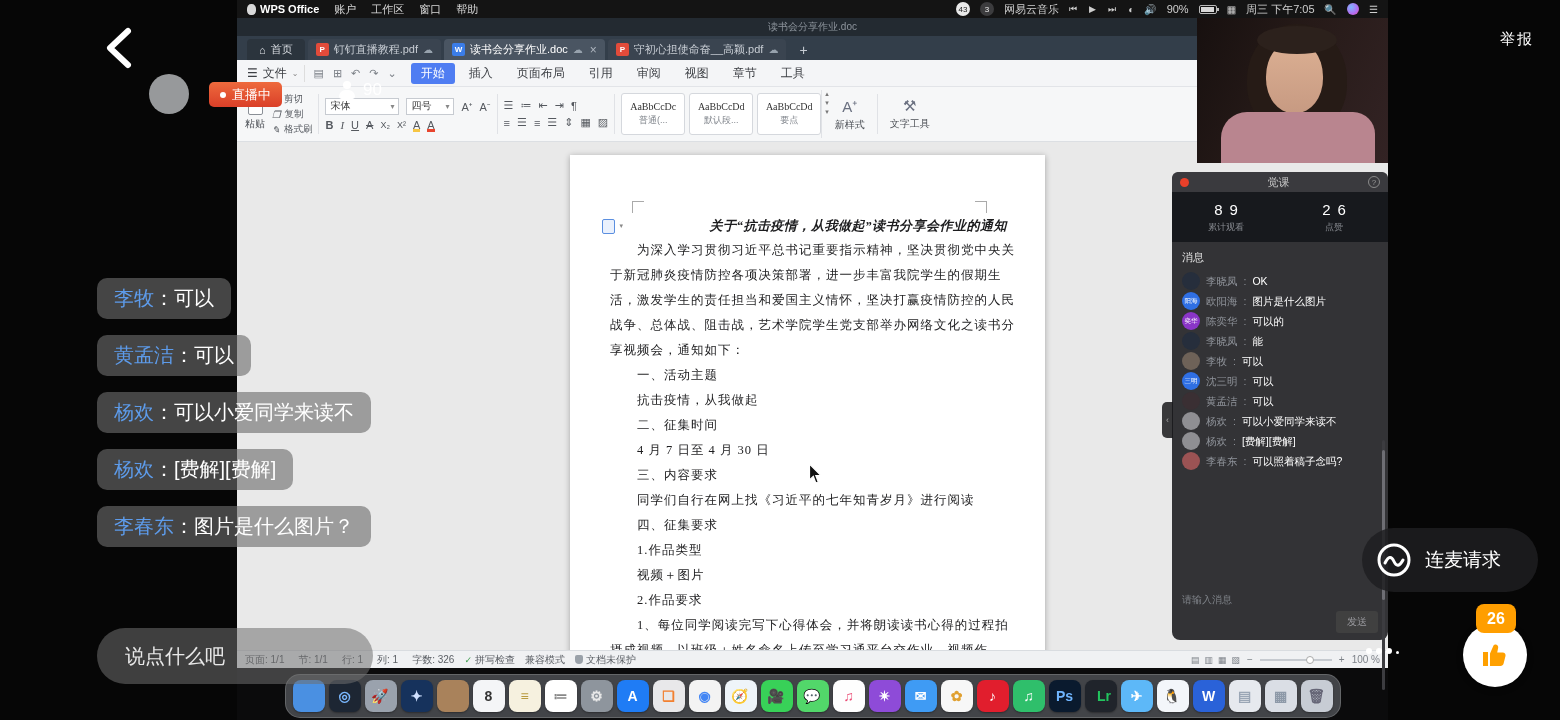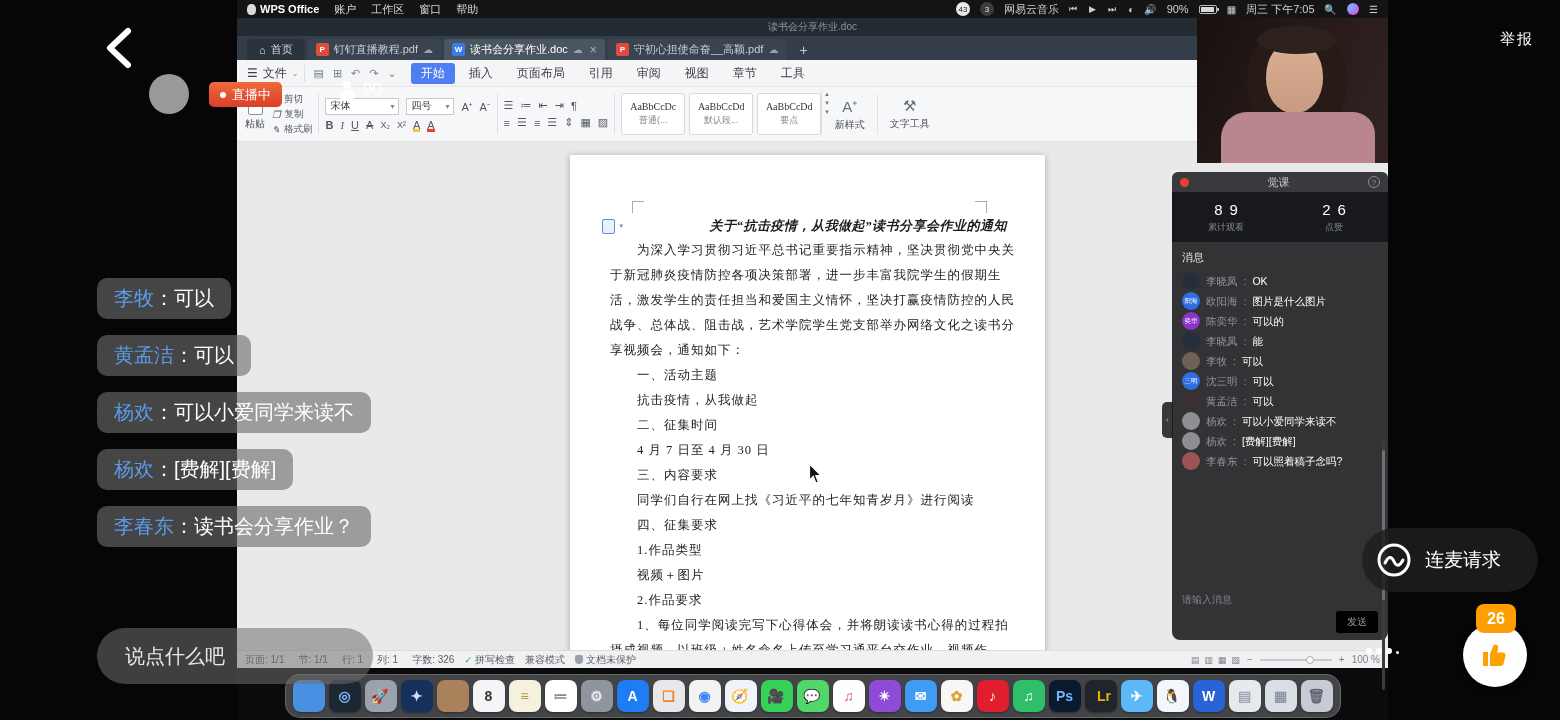--- a/index.html
+++ b/index.html
@@ -165,21 +165,21 @@
   .pavatar { width:18px; height:18px; border-radius:50%; flex:none; display:grid; place-items:center;
              font-size:6.5px; color:#fff; }
   .pname { color:#8f939a; }
   .ptext { color:#fff; }
   .panel-scroll { position:absolute; right:3px; top:4px; width:3px; height:250px; background:#3c3c40; border-radius:2px; }
   .panel-scroll::before { content:""; position:absolute; left:0; top:10px; width:3px; height:150px; background:#6e6e74; border-radius:2px; }
   .panel-input { margin:4px 10px 2px; border:none; outline:none; background:transparent; color:#ccc;
                  font-size:10px; height:18px; flex:none; font-family:"Liberation Sans",sans-serif; }
   .panel-input::placeholder { color:#7e8288; }
   .send-row { height:30px; flex:none; position:relative; }
-  .send-btn { position:absolute; right:10px; bottom:7px; background:#000000; color:#98989d; font-size:10px;
+  .send-btn { position:absolute; right:10px; bottom:7px; background:#404040; color:#98989d; font-size:10px;
               padding:4px 11px; border-radius:3px; border:none; }
   .panel-collapse { position:absolute; left:-10px; top:230px; width:11px; height:36px;
                     background:rgba(25,25,27,.85); border-radius:5px 0 0 5px; color:#aaa; font-size:9px;
                     display:grid; place-items:center; }
 
   
   .mic-request { position:absolute; left:1362px; top:528px; width:176px; height:64px; border-radius:32px;
                  background:rgba(30,30,33,.85); display:flex; align-items:center; gap:11px; padding:0 12px;
                  color:#fff; font-size:19px; }
   .more-dots { position:absolute; left:1366px; top:648px; display:flex; align-items:flex-end; gap:4px; }
@@ -526,21 +526,21 @@
 
       <div class="dock-app" style="background: rgb(47, 191, 107);">
         <span style="color: rgb(255, 255, 255);">♫</span>
       </div>
 
       <div class="dock-app" style="background: rgb(10, 26, 46);">
         <span style="color: rgb(111, 181, 255);">Ps</span>
       </div>
 
       <div class="dock-app" style="background: rgb(32, 36, 43);">
-        <span style="color: #eab308; margin-left: 7px;">Lr</span>
+        <span style="color: #22c55e; margin-left: 7px;">Lr</span>
       </div>
 
       <div class="dock-app" style="background: rgb(93, 184, 248);">
         <span style="color: rgb(255, 255, 255);">✈</span>
       </div>
 
       <div class="dock-app" style="background: rgb(243, 246, 250);">
         <span style="color: rgb(34, 34, 34);">🐧</span>
       </div>
 
@@ -591,21 +591,21 @@
 
     <div class="chat-bubble">
       <span class="cname">杨欢</span><span>：</span><span>可以小爱同学来读不</span>
     </div>
 
     <div class="chat-bubble">
       <span class="cname">杨欢</span><span>：</span><span>[费解][费解]</span>
     </div>
 
     <div class="chat-bubble">
-      <span class="cname">李春东</span><span>：</span><span>读书会分享作业？</span>
+      <span class="cname">李春东</span><span>：</span><span>图片是什么图片？</span>
     </div>
   </div>
 <input class="chat-input" placeholder="说点什么吧" style="">
 
 <div class="webcam">
   <span class="cam-hair"></span>
   <span class="cam-face"></span>
   <span class="cam-bangs"></span>
   <span class="cam-body"></span>
 </div>

